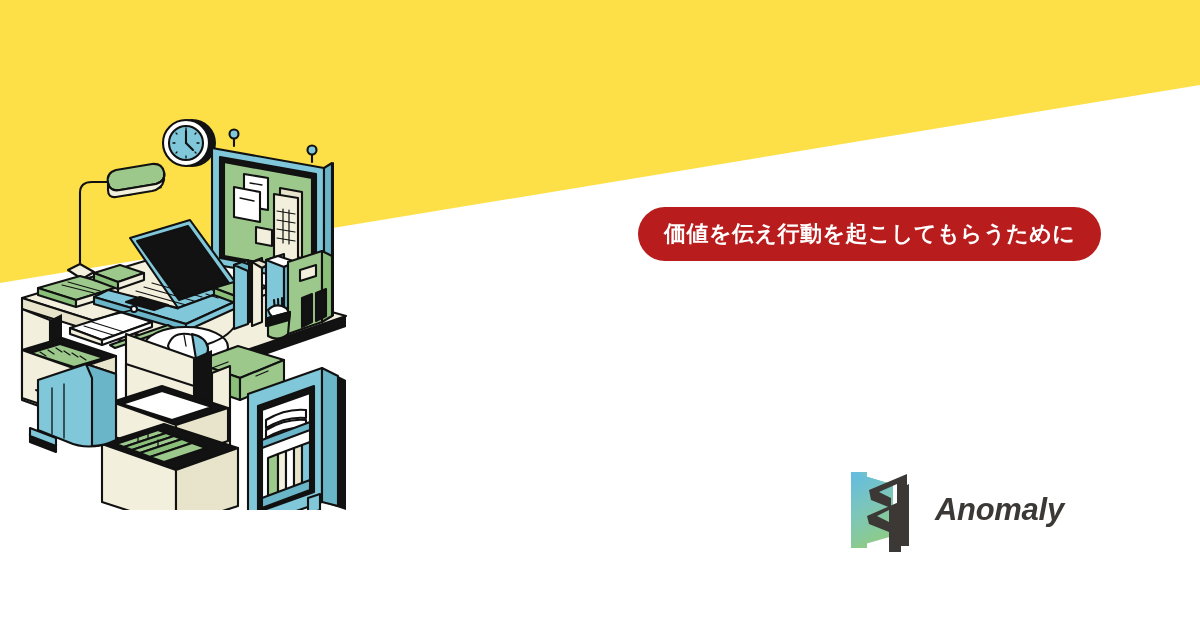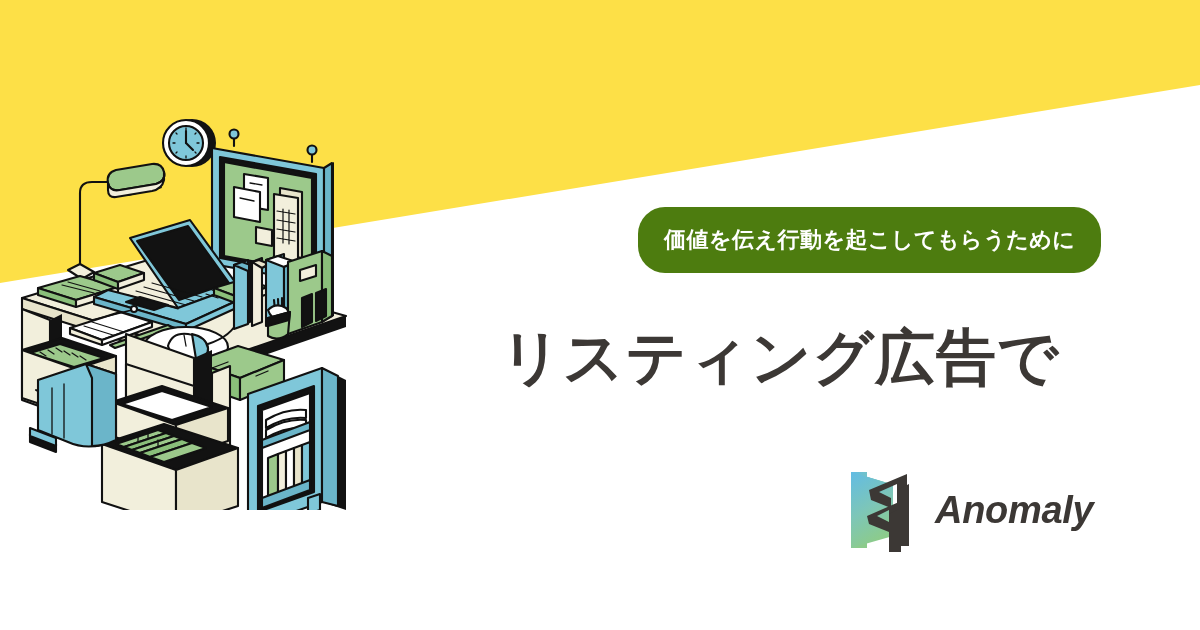--- a/index.html
+++ b/index.html
@@ -48,26 +48,26 @@
     left: 440px;
     top: 0;
     width: 760px;
     height: 630px;
   }
 
   .badge {
     position: absolute;
     left: 198px;
     top: 207px;
-    height: 66px;
+    height: 54px;
     padding: 0 26px;
     display: flex;
     align-items: center;
     border-radius: 27px;
-    background: #4d7c0f;
+    background: #b91c1c;
     color: #ffffff;
     font-size: 22px;
     font-weight: bold;
     letter-spacing: 0.5px;
     white-space: nowrap;
   }
 
   .headline {
     position: absolute;
     left: 0;
@@ -90,21 +90,21 @@
     display: flex;
     align-items: center;
     gap: 14px;
   }
   .logo-mark { width: 76px; height: 84px; flex: none; }
   .logo-mark svg { display: block; width: 100%; height: 100%; }
   .logo-text {
     color: #3C3835;
     font-style: italic;
     font-weight: bold;
-    font-size: 38px;
+    font-size: 31px;
     line-height: 1.18;
     letter-spacing: -0.3px;
   }
   .logo-text .lt { display: block; }
 </style>
 </head>
 <body>
 
 <div id="stage">
 
@@ -346,21 +346,20 @@
     </svg>
   </div>
 
   <div class="content">
 
     <div class="badge">
       <span>価値を伝え行動を起こしてもらうために</span>
     </div>
 
     <h1 class="headline">
-      <span class="line">リスティング広告で</span>
     </h1>
 
     <div class="logo">
       <span class="logo-mark">
         <svg viewBox="0 0 76 84" xmlns="http://www.w3.org/2000/svg">
           <defs>
             <linearGradient id="anomalyGrad" x1="0" y1="0" x2="0.35" y2="1">
               <stop offset="0%" stop-color="#62BCE4"></stop>
               <stop offset="55%" stop-color="#7DC6B8"></stop>
               <stop offset="100%" stop-color="#8CCB8B"></stop>

